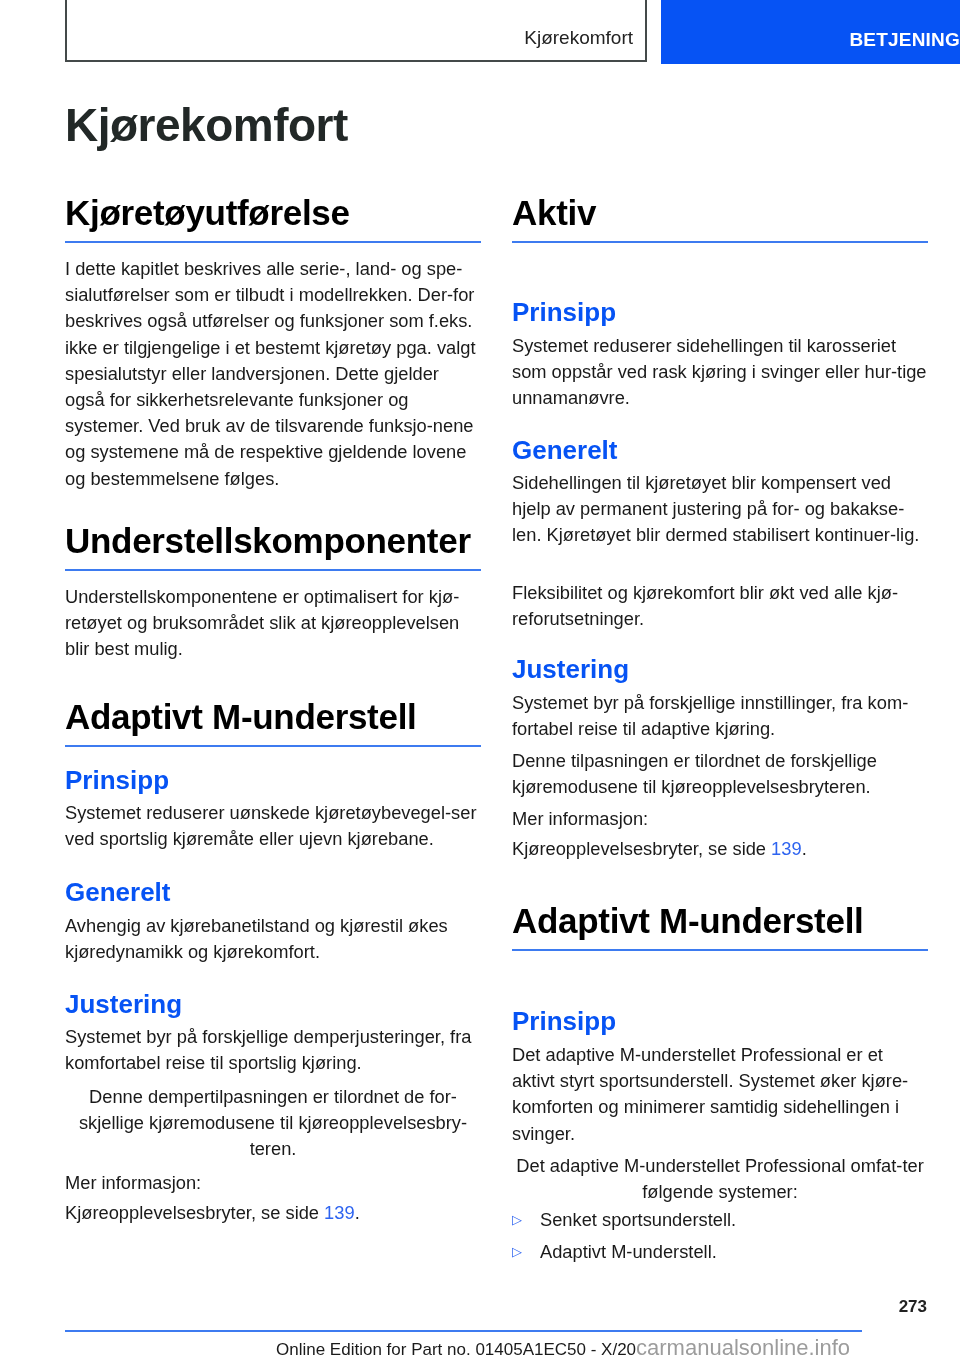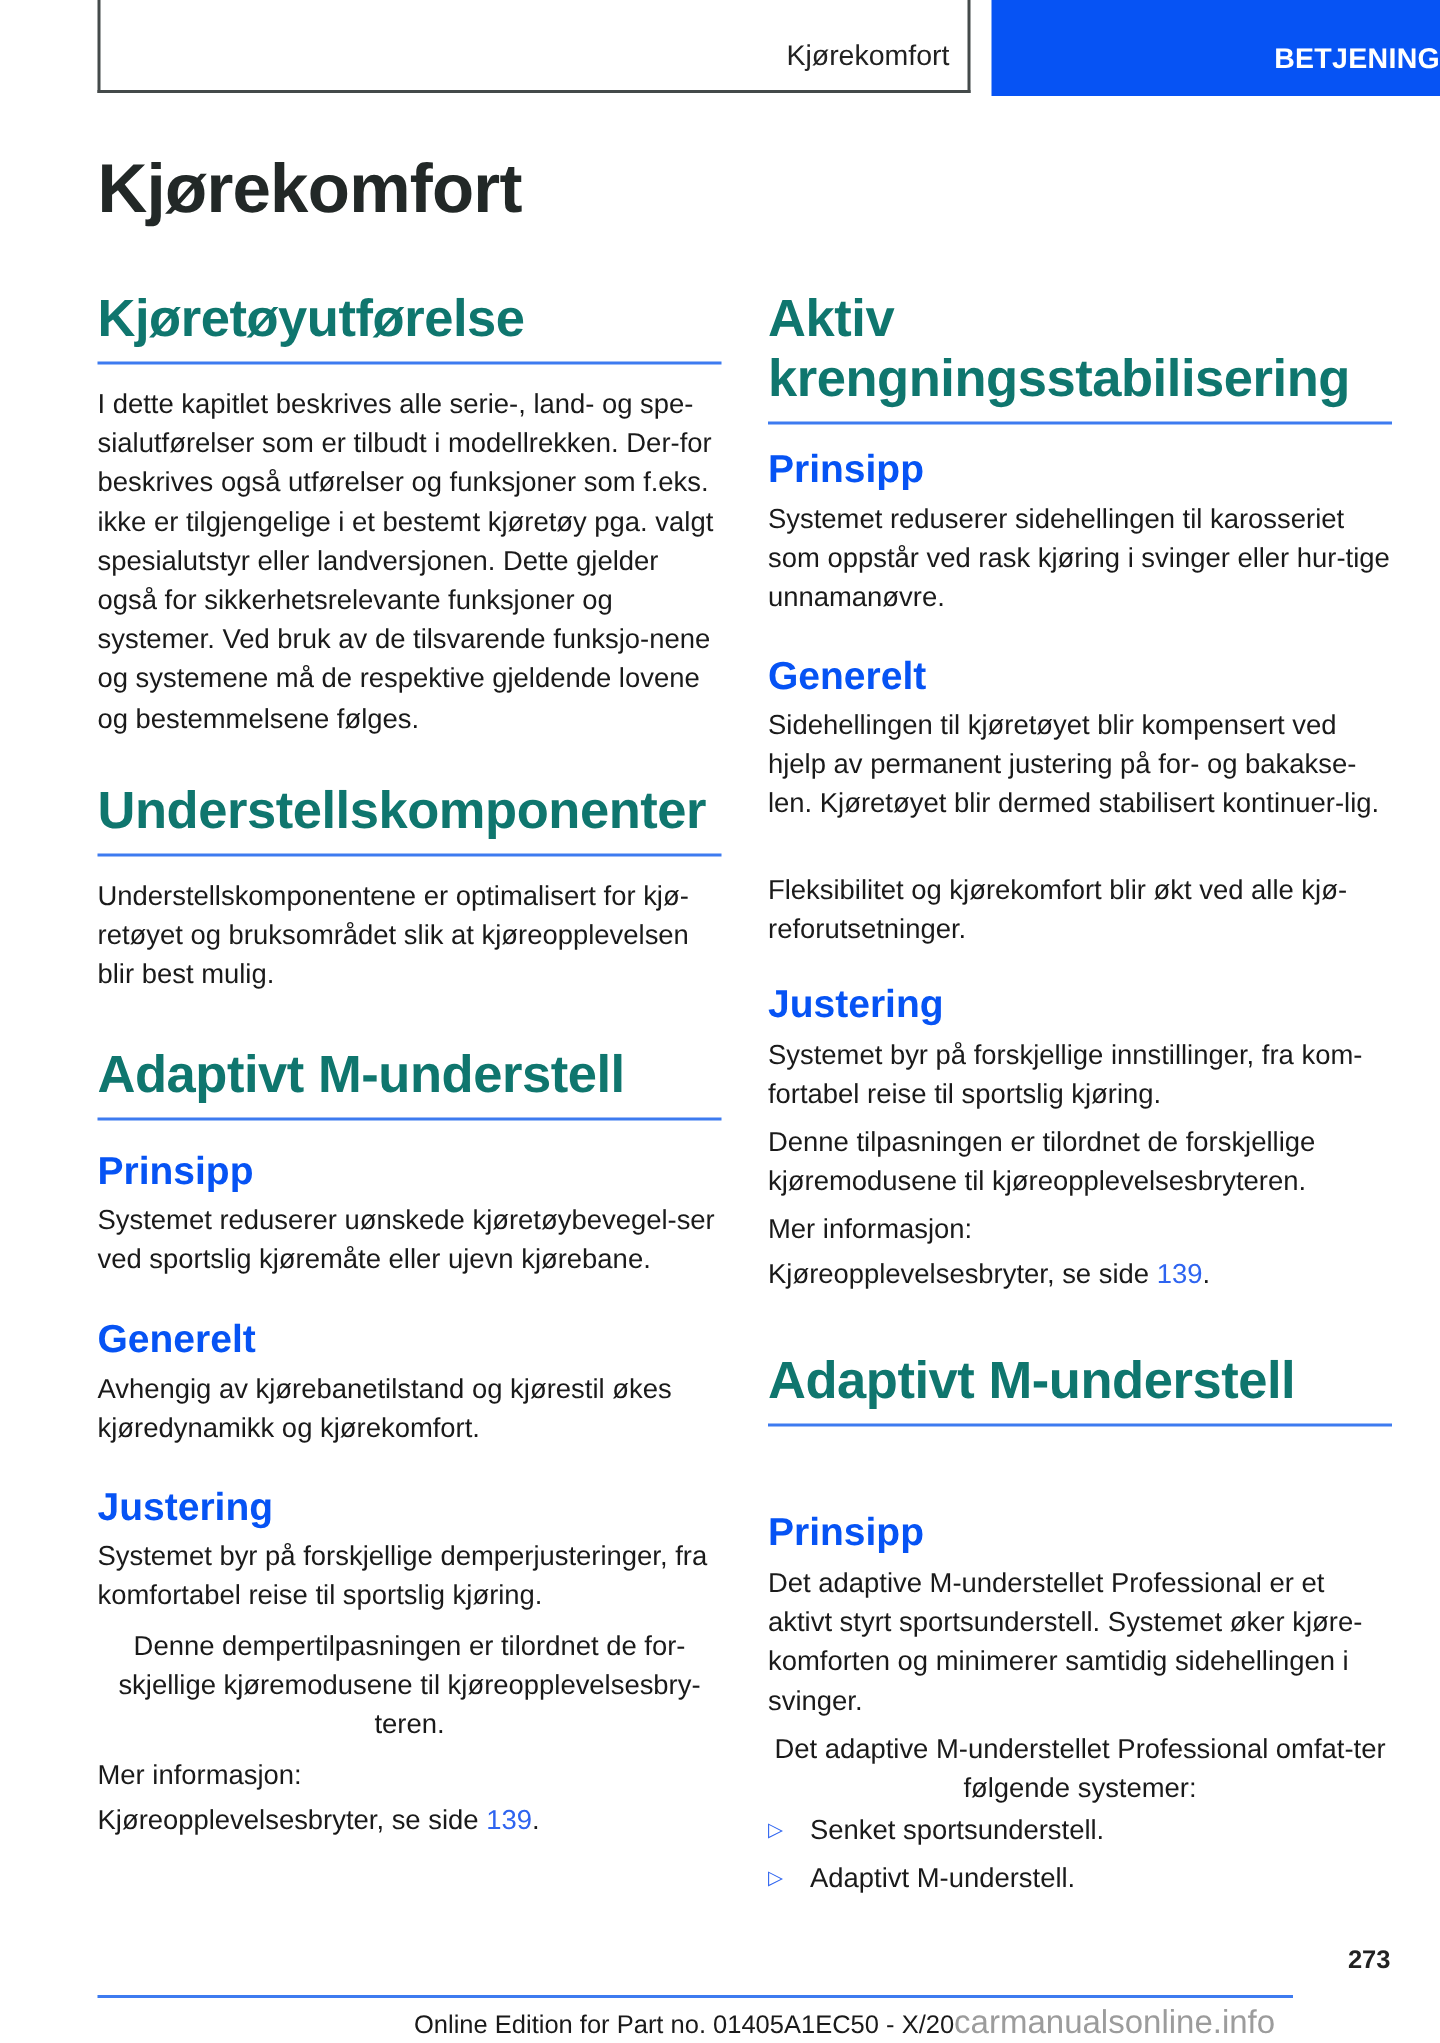--- a/index.html
+++ b/index.html
@@ -25,21 +25,21 @@
   }
   .page-title {
     position: absolute; left: 65px; top: 98px; margin: 0;
     font-size: 46px; font-weight: bold; color: #222827; letter-spacing: -0.5px;
   }
   .col { position: absolute; top: 0; }
   .col-left { left: 65px; width: 416px; }
   .col-right { left: 512px; width: 416px; }
   .h2 {
     position: absolute; left: 0; right: 0; margin: 0;
-    color: #0f766e; font-weight: bold; font-size: 35px; line-height: 40px;
+    color: #000000; font-weight: bold; font-size: 35px; line-height: 40px;
     letter-spacing: -0.3px;
     border-bottom: 2px solid #3d7bf0; padding-bottom: 8px;
   }
   .h3 {
     position: absolute; left: 0; margin: 0;
     color: #0653f4; font-weight: bold; font-size: 26px; line-height: 30px;
   }
   .p {
     position: absolute; left: 0; right: 0; margin: 0;
     font-size: 18.3px; line-height: 26.2px; color: #1a1a1a;
@@ -92,32 +92,31 @@
   <p class="p" style="top:1084px;text-align:center;">Denne dempertilpasningen er tilordnet de for-skjellige kjøremodusene til kjøreopplevelsesbry-teren.</p>
   <p class="p" style="top:1170px;">Mer informasjon:</p>
   <p class="p" style="top:1200px;">
     <span>Kjøreopplevelsesbryter, se side </span><span class="link">139</span><span>.</span>
   </p>
 </div>
 
 <div class="col col-right">
   <h2 class="h2" style="top:193px;">
     <span>Aktiv</span><br>
-    <span>krengningsstabilisering</span>
   </h2>
 
   <h3 class="h3" style="top:297px;">Prinsipp</h3>
   <p class="p" style="top:333px;">Systemet reduserer sidehellingen til karosseriet som oppstår ved rask kjøring i svinger eller hur-tige unnamanøvre.</p>
 
   <h3 class="h3" style="top:435px;">Generelt</h3>
   <p class="p" style="top:470px;">Sidehellingen til kjøretøyet blir kompensert ved hjelp av permanent justering på for- og bakakse-len. Kjøretøyet blir dermed stabilisert kontinuer-lig.</p>
   <p class="p" style="top:580px;">Fleksibilitet og kjørekomfort blir økt ved alle kjø-reforutsetninger.</p>
 
   <h3 class="h3" style="top:654px;">Justering</h3>
-  <p class="p" style="top:690px;">Systemet byr på forskjellige innstillinger, fra kom-fortabel reise til sportslig kjøring.</p>
+  <p class="p" style="top:690px;">Systemet byr på forskjellige innstillinger, fra kom-fortabel reise til adaptive kjøring.</p>
   <p class="p" style="top:748px;">Denne tilpasningen er tilordnet de forskjellige kjøremodusene til kjøreopplevelsesbryteren.</p>
   <p class="p" style="top:806px;">Mer informasjon:</p>
   <p class="p" style="top:836px;">
     <span>Kjøreopplevelsesbryter, se side </span><span class="link">139</span><span>.</span>
   </p>
 
   <h2 class="h2" style="top:901px;">
     <span>Adaptivt M-understell</span><br>
   </h2>
 

